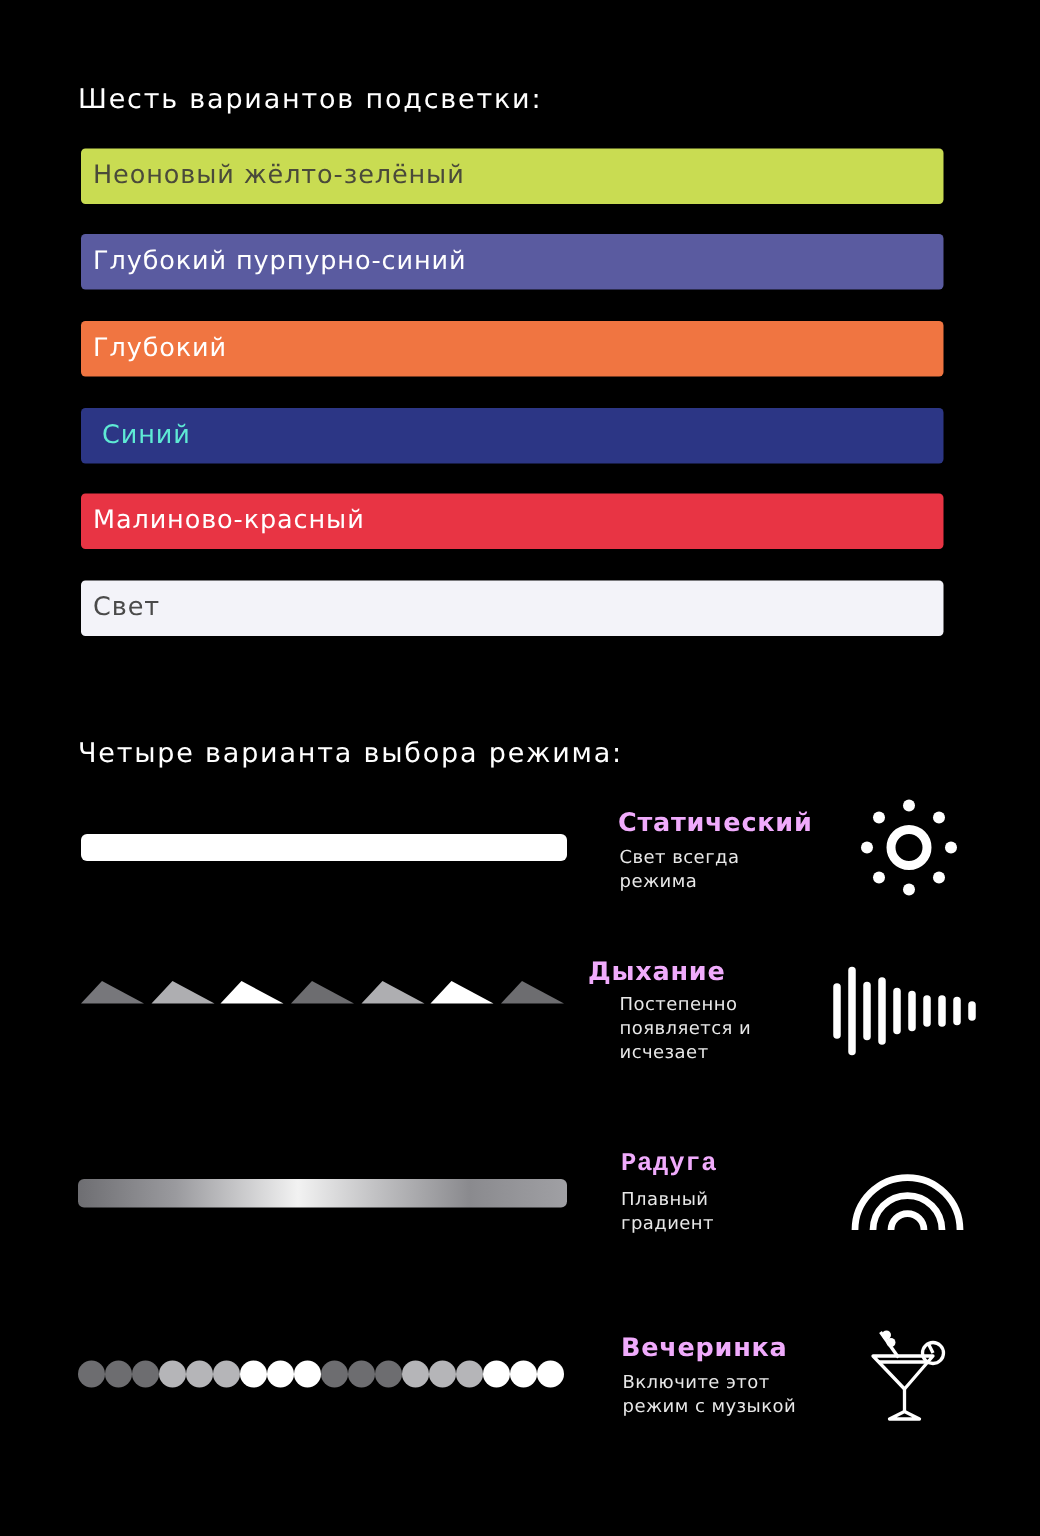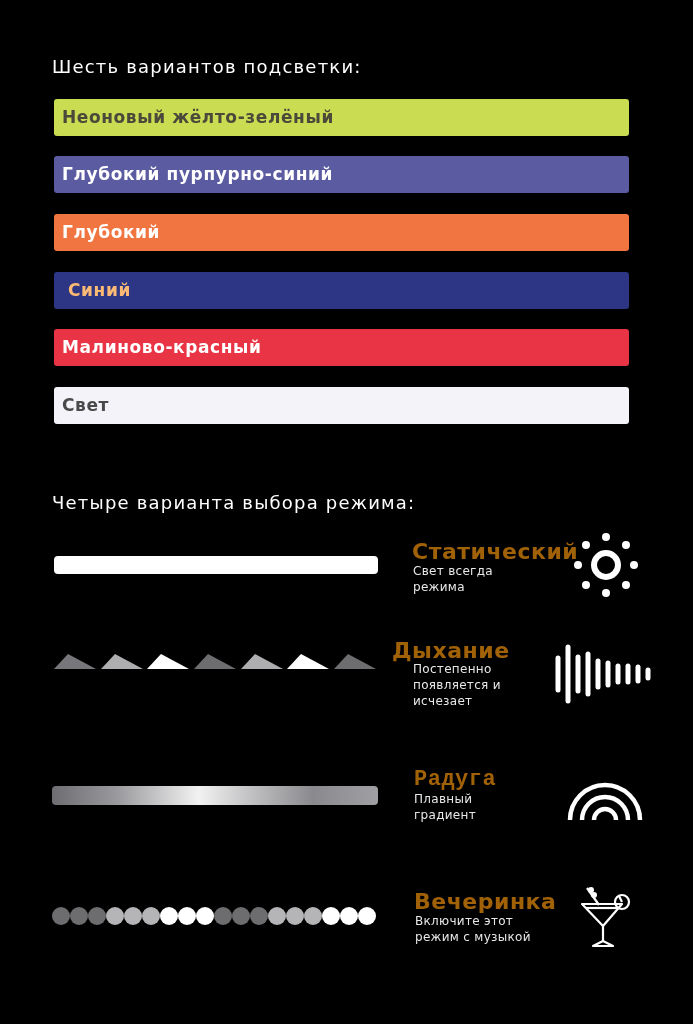--- a/index.html
+++ b/index.html
@@ -1,33 +1,33 @@
 <!DOCTYPE html>
 <html><head>
 <meta charset="utf-8">
 <style>
   * { box-sizing: border-box; margin: 0; padding: 0; }
   html, body { width: 693px; height: 1024px; background: #000; overflow: hidden; }
   body { font-family: "DejaVu Sans", sans-serif; color: #fff; position: relative; }
   .h { position: absolute; left: 52px; font-weight: normal; font-size: 18px; letter-spacing: 1.2px; color: #fff; }
   .bar { position: absolute; left: 54px; width: 575px; height: 37px; border-radius: 3px;
-         font-weight: bold; font-size: 17px; letter-spacing: 0.6px; padding-left: 8px; line-height: 37px; }
-  .mode-title { position: absolute; font-weight: bold; font-size: 22px; color: #a16207; letter-spacing: 0.5px; }
+         font-weight: normal; font-size: 17px; letter-spacing: 0.6px; padding-left: 8px; line-height: 37px; }
+  .mode-title { position: absolute; font-weight: bold; font-size: 17px; color: #f0abfc; letter-spacing: 0.5px; }
   .mode-desc { position: absolute; font-size: 12px; color: #e8e8e8; line-height: 16px; letter-spacing: 0.3px; }
   .icon { position: absolute; }
 </style>
 </head>
 <body>
 
 <div>
   <div class="h" style="top:56px;">Шесть вариантов подсветки:</div>
   <div class="bar" id="c0" style="top: 99px; background: rgb(201, 220, 82); color: rgb(74, 74, 58);">Неоновый жёлто-зелёный</div>
   <div class="bar" id="c1" style="top: 156px; background: rgb(90, 91, 160); color: rgb(255, 255, 255);">Глубокий пурпурно-синий</div>
   <div class="bar" id="c2" style="top: 214px; background: rgb(240, 117, 65); color: rgb(255, 255, 255);">Глубокий</div>
-  <div class="bar" id="c3" style="top: 272px; background: rgb(44, 54, 133); color: #fdba74; padding-left: 14px;">Синий</div>
+  <div class="bar" id="c3" style="top: 272px; background: rgb(44, 54, 133); color: #5eead4; padding-left: 14px;">Синий</div>
   <div class="bar" id="c4" style="top: 329px; background: rgb(232, 52, 68); color: rgb(255, 255, 255);">Малиново-красный</div>
   <div class="bar" id="c5" style="top: 387px; background: rgb(243, 243, 249); color: rgb(74, 74, 74);">Свет</div>
 </div>
 
 <div>
   <div class="h" style="top:492px;">Четыре варианта выбора режима:</div>
 
   <div>
     <div style="position:absolute;left:54px;top:556px;width:324px;height:18px;background:#fff;border-radius:4px;"></div>
     <div class="mode-title" style="left:412px;top:539px;">Статический</div>

